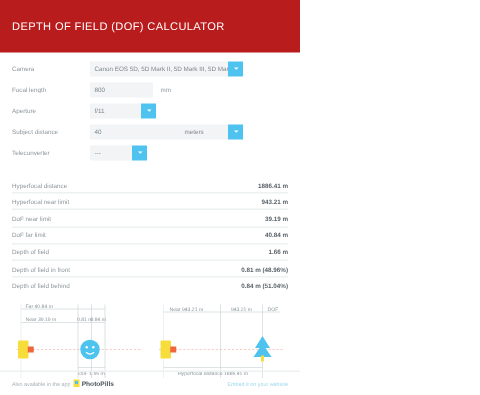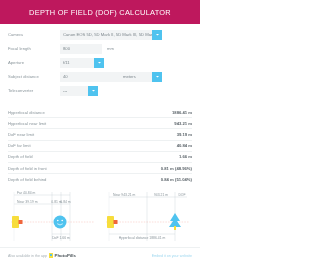--- a/index.html
+++ b/index.html
@@ -19,27 +19,26 @@
   .page {
     width: 200px;
     height: 263px;
     position: relative;
     background: #ffffff;
     box-sizing: border-box;
   }
 
   
   .header {
-    height: 24px;
-    background: #be185d;
+    height: 35px;
+    background: #b91c1c;
     display: flex;
     align-items: center;
     padding: 0 8px;
     box-sizing: border-box;
-    justify-content: center;
   }
   .header-title {
     font-size: 7.4px;
     letter-spacing: 0.25px;
     color: #ffffff;
     font-weight: normal;
     white-space: nowrap;
     text-transform: uppercase;
   }
 

